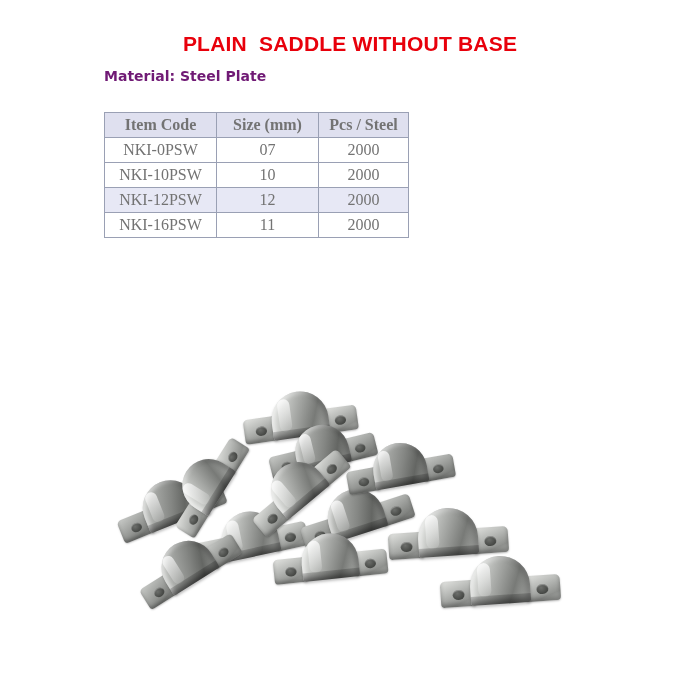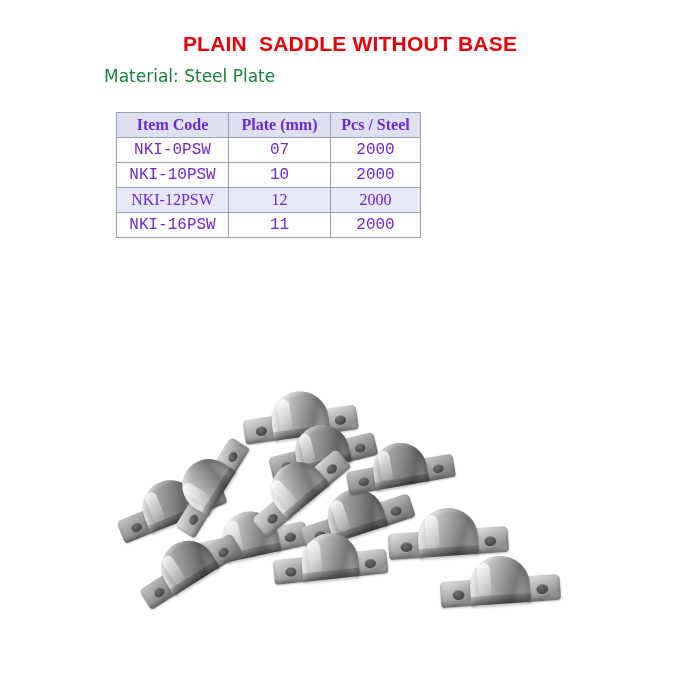--- a/index.html
+++ b/index.html
@@ -33,52 +33,53 @@
     letter-spacing: 0.2px;
     color: #e8000b;
     white-space: pre;
   }
 
   .specs {
     position: absolute;
     top: 66px;
     left: 104px;
     font-family: "DejaVu Sans", sans-serif;
-    font-size: 17px;
-    color: #15803d;
+    font-size: 14px;
+    color: #701a75;
     line-height: 21px;
+    font-weight: bold;
   }
   .specs div { white-space: pre; }
 
   table.spec-table {
     position: absolute;
     top: 112px;
-    left: 116px;
+    left: 104px;
     border-collapse: collapse;
     font-family: "Liberation Serif", serif;
     font-size: 16px;
-    color: #6d28d9;
+    color: #737373;
   }
   table.spec-table th,
   table.spec-table td {
     border: 1px solid #9aa0b4;
     text-align: center;
     padding: 2px 6px;
     line-height: 20px;
     white-space: nowrap;
   }
   table.spec-table thead th {
     background: #dfe0ef;
     font-weight: bold;
     font-size: 16px;
   }
   table.spec-table col.c0 { width: 112px; }
   table.spec-table col.c1 { width: 102px; }
   table.spec-table col.c2 { width: 90px; }
-  table.spec-table tbody tr.odd td { background: #ffffff; font-family: Liberation Mono, monospace; }
+  table.spec-table tbody tr.odd td { background: #ffffff; }
   table.spec-table tbody tr.even td { background: #e7e8f5; }
 
   
   .photo {
     position: absolute;
     left: 90px;
     top: 360px;
     width: 520px;
     height: 290px;
   }
@@ -160,21 +161,21 @@
 
   <table class="spec-table">
     <colgroup>
       <col class="c0">
         <col class="c1">
         <col class="c2">
     </colgroup>
     <thead>
       <tr>
         <th>Item Code</th>
-        <th>Plate (mm)</th>
+        <th>Size (mm)</th>
         <th>Pcs / Steel</th>
       </tr>
     </thead>
     <tbody>
       <tr class="odd">
         <td>NKI-0PSW</td>
         <td>07</td>
         <td>2000</td>
       </tr>
       <tr class="odd">

